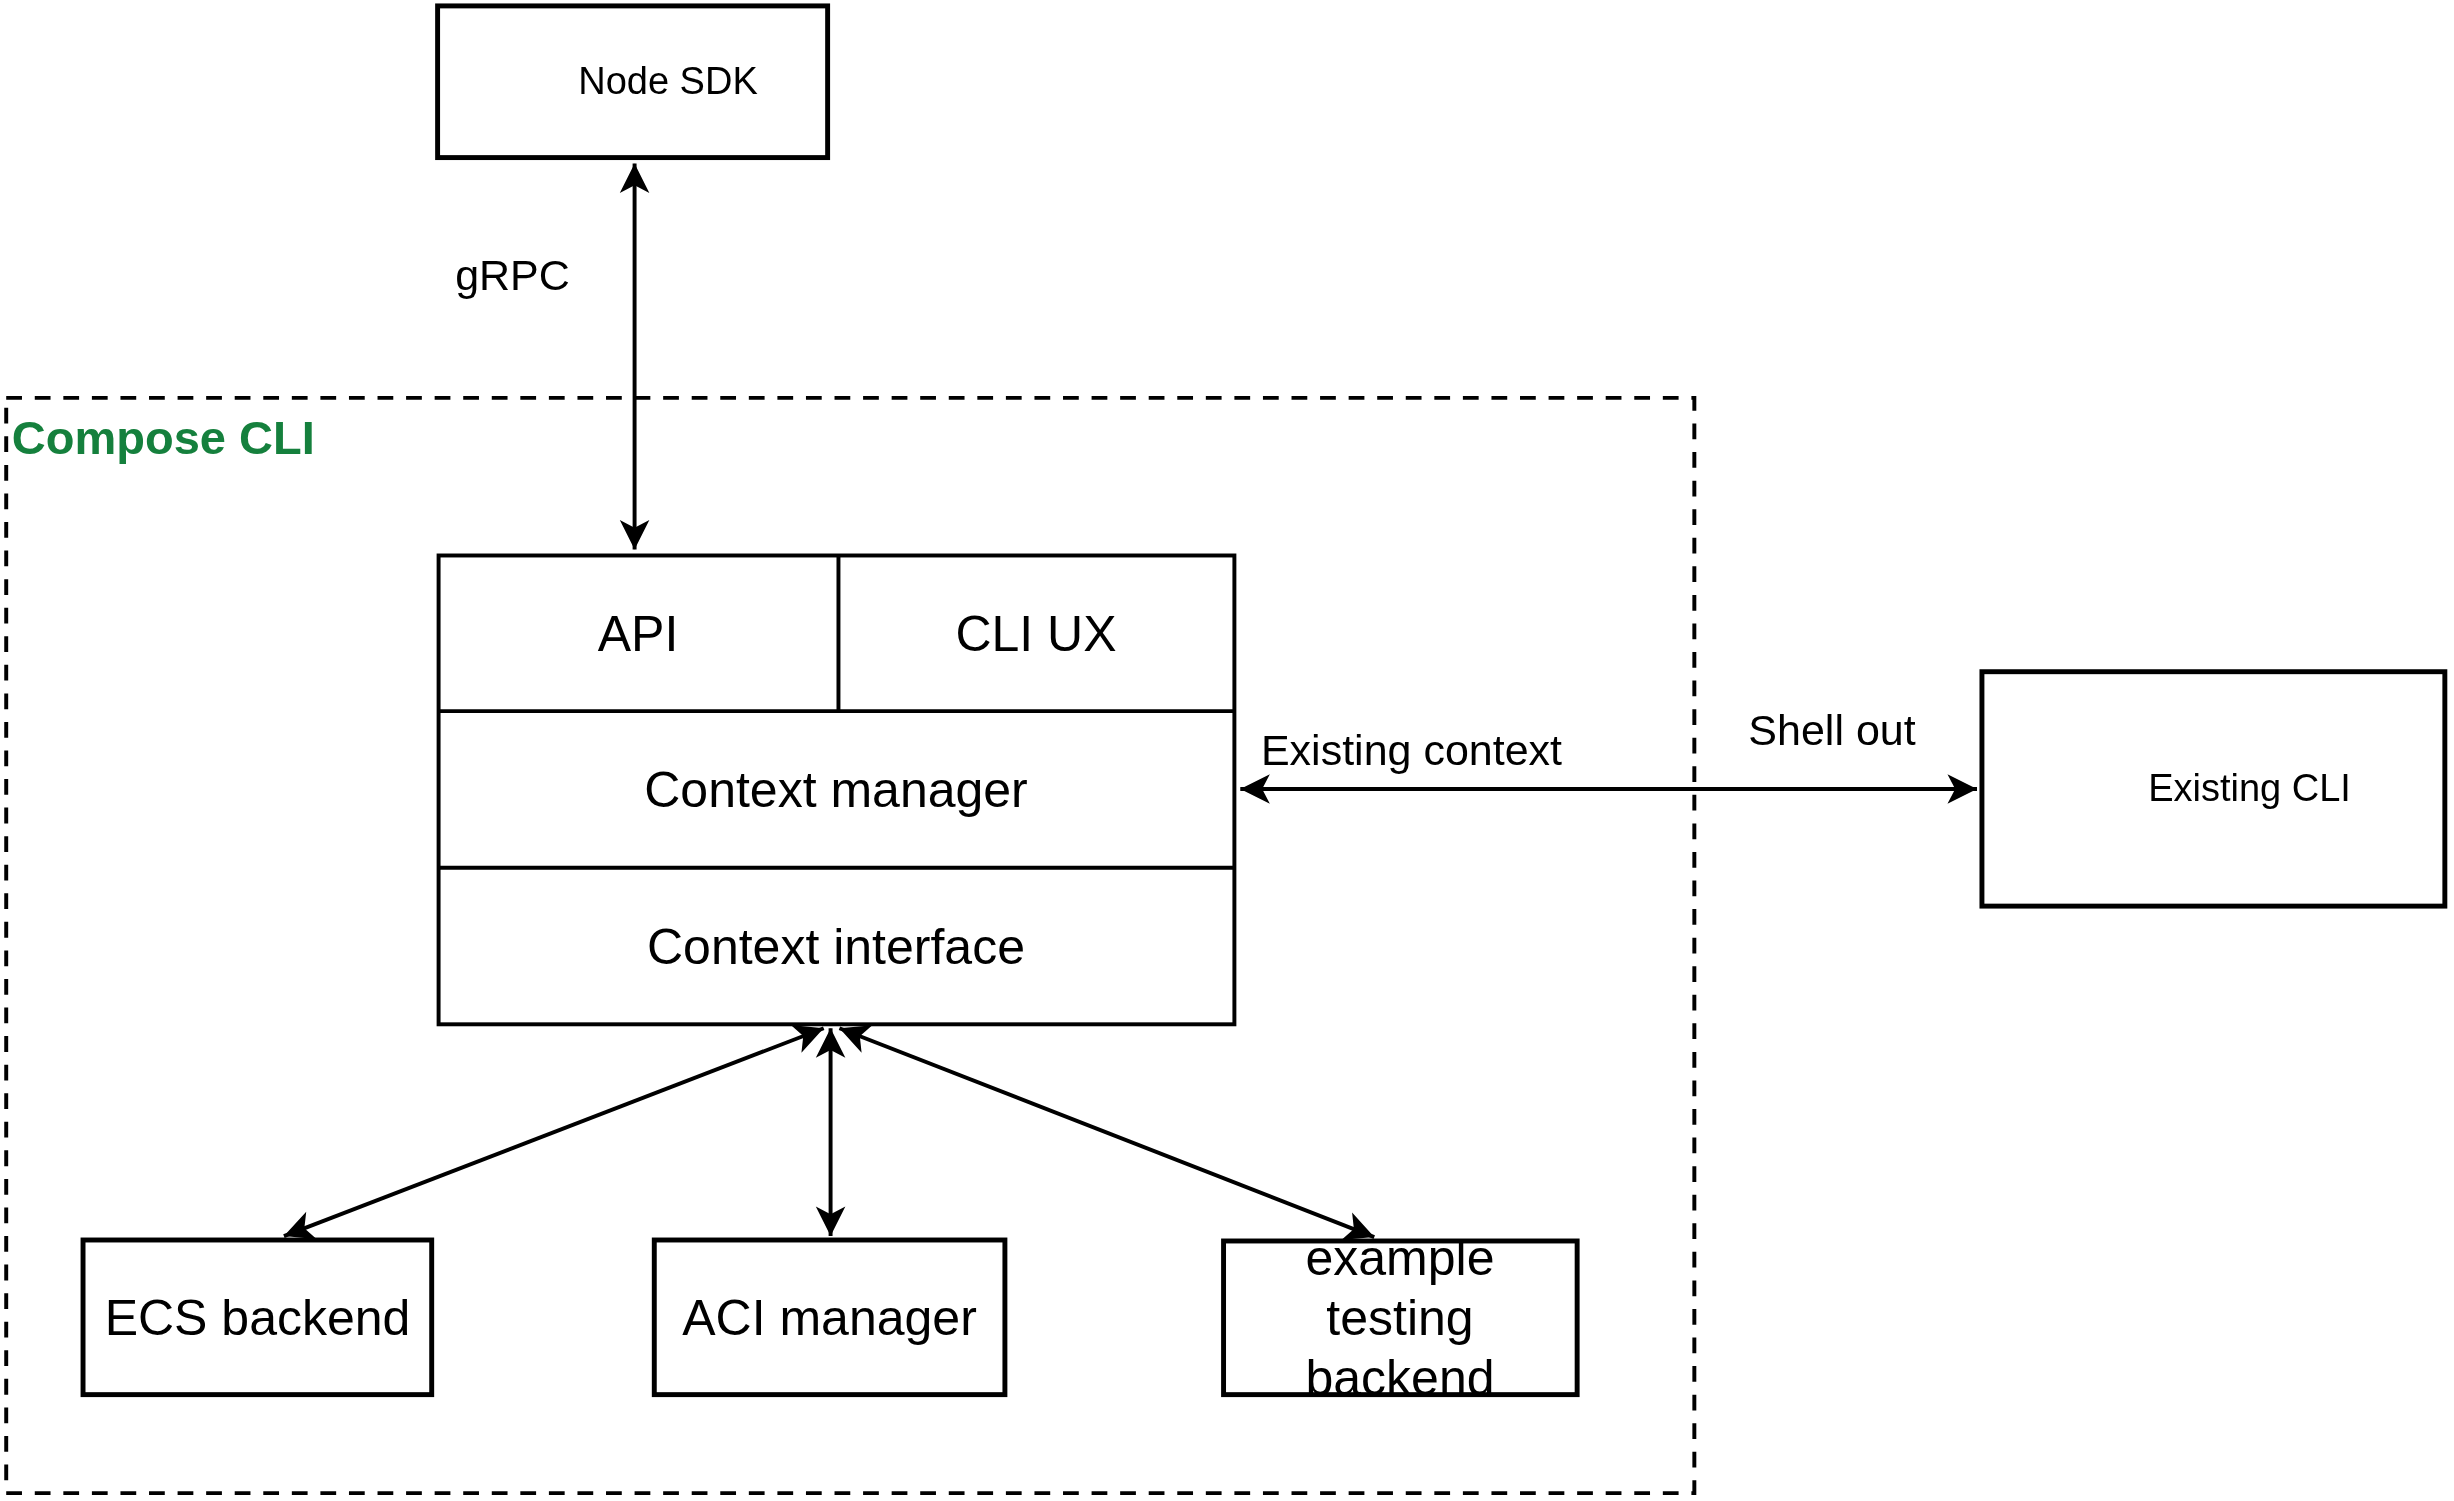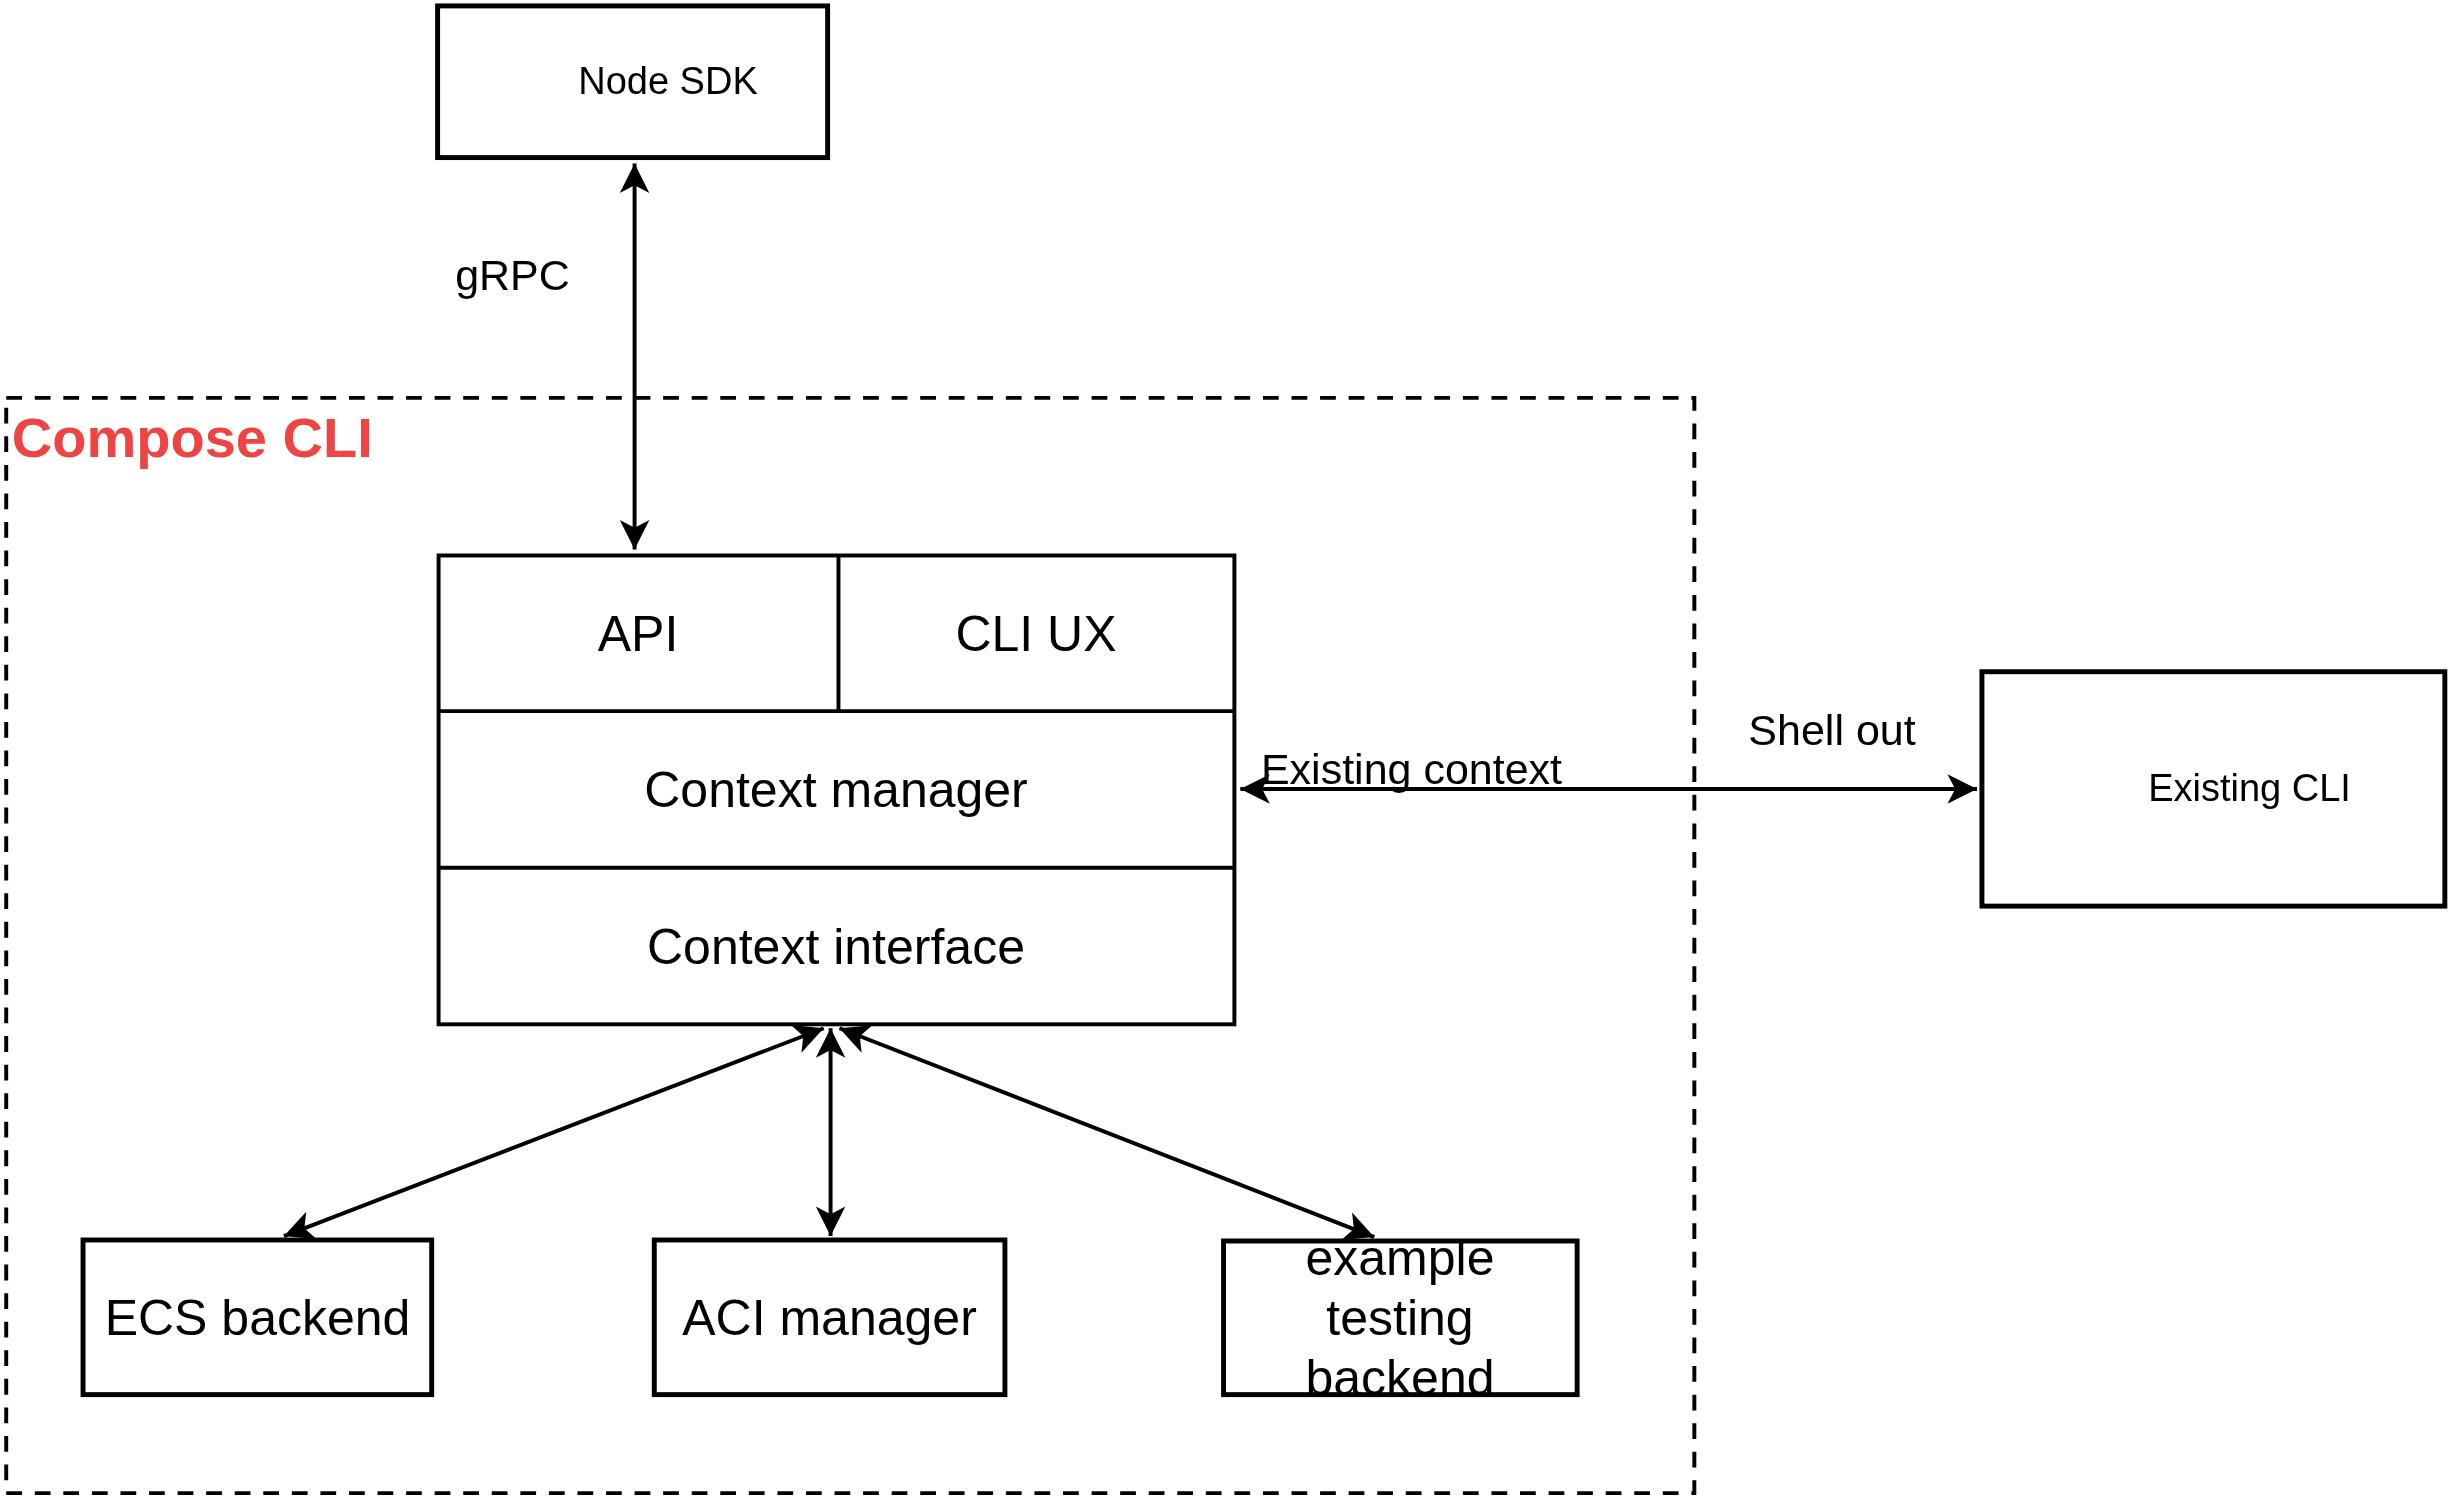--- a/index.html
+++ b/index.html
@@ -42,23 +42,23 @@
   .edge-label {
     position: absolute;
     text-align: center;
     font-size: 43px;
     line-height: 47px;
     color: #000000;
   }
   .corner-label {
     position: absolute;
     font-weight: 700;
-    font-size: 56px;
+    font-size: 47px;
     line-height: 51px;
-    color: #ef4444;
+    color: #15803d;
   }
 </style>
 </head>
 <body>
 
 <div id="canvas">
 
   <svg id="wires" viewBox="0 0 2492 1524" xmlns="http://www.w3.org/2000/svg">
     <defs>
       <marker id="arrow" viewBox="0 0 12 12" refX="11" refY="6" markerWidth="9" markerHeight="9" orient="auto-start-reverse">
@@ -107,18 +107,18 @@
   <div class="label" style="left:83px; top:1240px; width:349px; height:155px;">ECS backend</div>
 
   <div class="label" style="left:654px; top:1240px; width:351px; height:155px;">ACI manager</div>
 
   <div class="label" style="left:1223px; top:1241px; width:354px; height:154px; padding:0 8px; box-sizing:border-box;">example testing backend</div>
 
   <div class="label bold" style="left:1982px; top:672px; width:463px; height:234px;">Existing CLI</div>
 
   <div class="edge-label" style="left:414px; top:252px; width:197px;">gRPC</div>
 
-  <div class="edge-label" style="left:1253px; top:746px; width:317px;">Existing context</div>
+  <div class="edge-label" style="left:1253px; top:727px; width:317px;">Existing context</div>
 
   <div class="edge-label" style="left:1714px; top:707px; width:236px;">Shell out</div>
 
 </div>
 
 
 </body></html>

